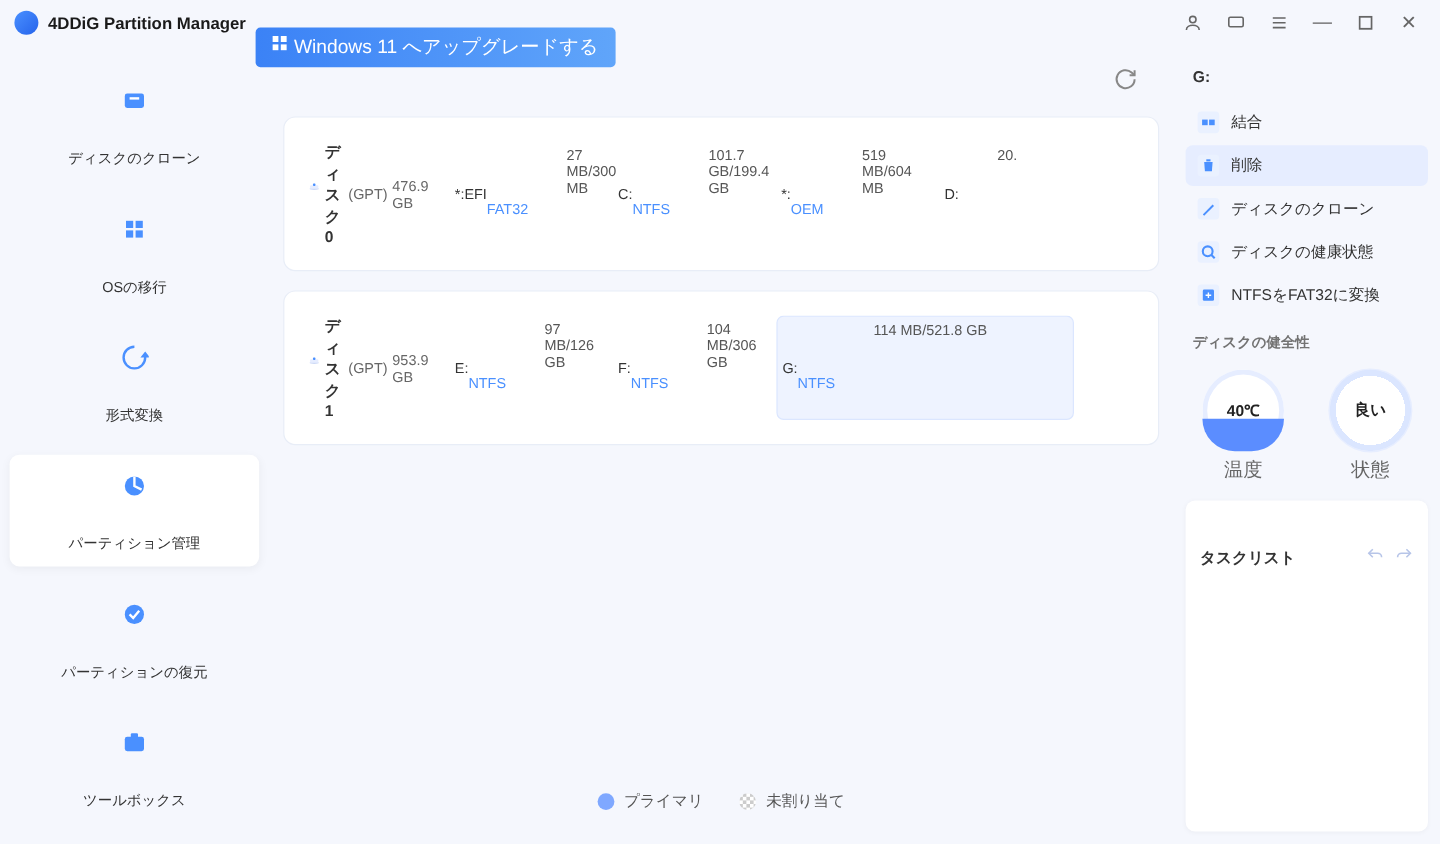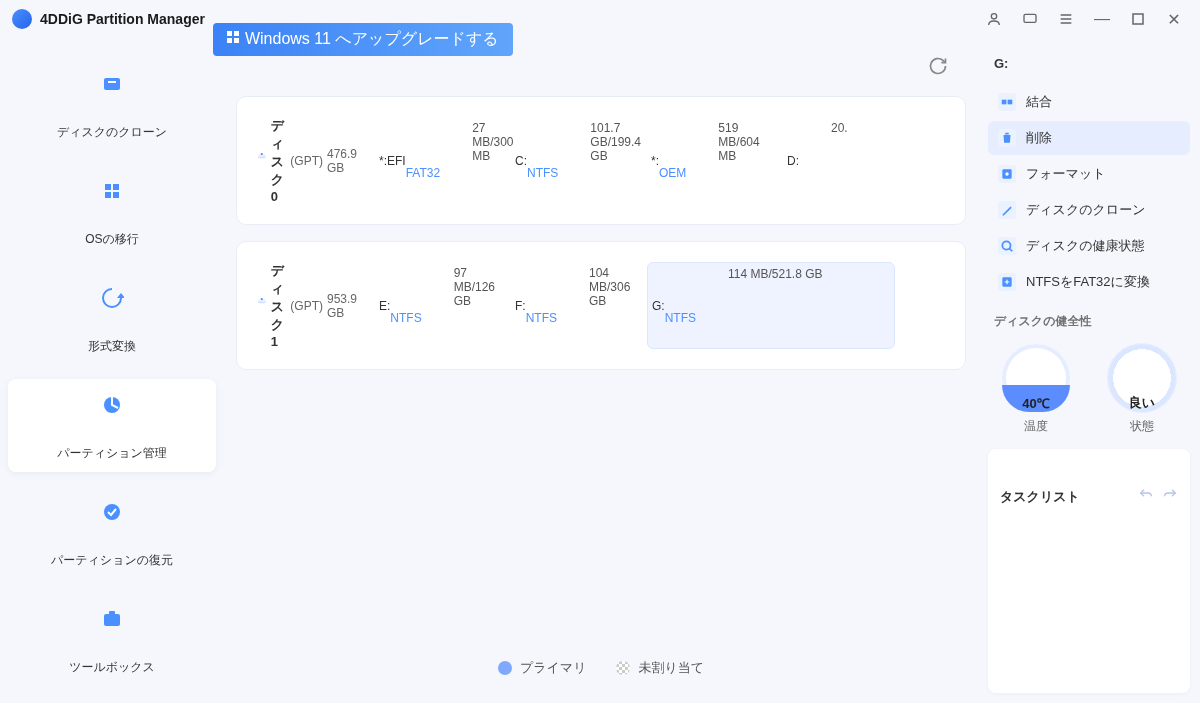--- a/index.html
+++ b/index.html
@@ -56,26 +56,26 @@
     .rightbar { width: 222px; padding: 18px 10px 10px 10px; display: flex; flex-direction: column; gap: 14px; }
     .r-title { font-size: 13px; font-weight: 600; color: #333; padding-left: 6px; }
     .r-actions { display: flex; flex-direction: column; gap: 2px; }
     .r-action { display: flex; align-items: center; gap: 10px; padding: 8px 10px; border-radius: 6px; cursor: pointer; font-size: 13px; color: #333; }
     .r-action.sel { background: #e6edff; }
     .r-action-icon { width: 18px; height: 18px; display: flex; align-items: center; justify-content: center; color: #4a90ff; background: #eaf1ff; border-radius: 3px; }
 
     .health-title { font-size: 12px; font-weight: 600; color: #737373; padding-left: 6px; }
     .health-row { display: flex; gap: 10px; justify-content: space-around; }
     .health-item { display: flex; flex-direction: column; align-items: center; gap: 6px; }
-    .gauge { width: 68px; height: 68px; border-radius: 50%; position: relative; display: flex; align-items: flex-end; justify-content: center; }
+    .gauge { width: 68px; height: 68px; border-radius: 50%; position: relative; display: flex; align-items: center; justify-content: center; }
     .gauge.temp { background: conic-gradient(#fff 0 100%); box-shadow: inset 0 0 0 4px #e6edff; }
     .gauge.temp::before { content:""; position:absolute; bottom:0; left:0; right:0; height:40%; background:#5b8dff; border-radius: 0 0 34px 34px; }
     .gauge.state { background: radial-gradient(circle at center, #fff 60%, #dbe6ff 60%); box-shadow: 0 0 0 1px #e6edff; }
     .gauge-text { position: relative; z-index: 2; font-size: 13px; font-weight: 600; color: #222; }
-    .health-label { font-size: 12px; color: #666; }
+    .health-label { font-size: 16px; color: #666; }
 
     .tasklist { background: white; border-radius: 8px; padding: 12px; flex: 1; display: flex; flex-direction: column; box-shadow: 0 1px 4px rgba(0,0,0,0.04); }
     .tasklist-head { display: flex; align-items: center; justify-content: space-between; font-size: 13px; font-weight: 600; color: #333; margin-top: 26px; }
     .tasklist-icons { display: flex; gap: 8px; color: #b7c5e8; }
     .tasklist-body { flex:1; display:flex; flex-direction:column; align-items:center; justify-content:center; gap: 14px; }
     .clipboard { width: 56px; height: 64px; }
     .no-task { font-size: 14px; font-weight: 600; color: #6d93ff; }
   </style>
 </head>
 <body>
@@ -317,29 +317,20 @@
             <svg width="14" height="14" viewBox="0 0 24 24" fill="#4a90ff">
               <path d="M6 7h12l-1 13H7z"></path>
               <rect x="9" y="3" width="6" height="3"></rect>
             </svg>
           </span>
           <span>削除</span>
         </div>
         <div class="r-action">
           <span class="r-action-icon">
             <svg width="14" height="14" viewBox="0 0 24 24" fill="#4a90ff">
-              <rect x="4" y="4" width="16" height="16" rx="2"></rect>
-              <circle cx="12" cy="12" r="3" fill="white"></circle>
-            </svg>
-          </span>
-          <span>フォーマット</span>
-        </div>
-        <div class="r-action">
-          <span class="r-action-icon">
-            <svg width="14" height="14" viewBox="0 0 24 24" fill="#4a90ff">
               <path d="M4 20L18 6l2 2L6 22z"></path>
             </svg>
           </span>
           <span>ディスクのクローン</span>
         </div>
         <div class="r-action">
           <span class="r-action-icon">
             <svg width="14" height="14" viewBox="0 0 24 24" fill="#4a90ff">
               <circle cx="11" cy="11" r="7" fill="none" stroke="#4a90ff" stroke-width="3"></circle>
               <path d="M16 16l5 5" stroke="#4a90ff" stroke-width="3"></path>

